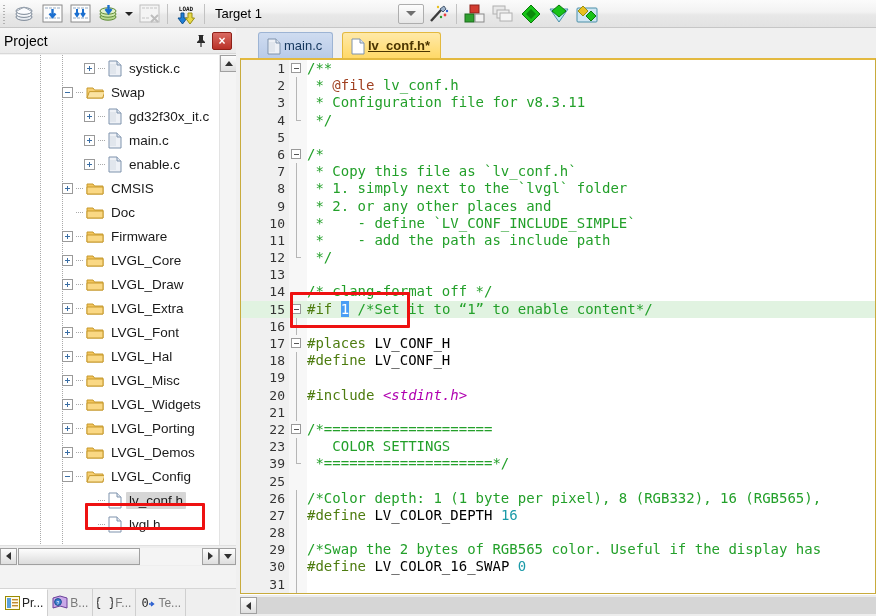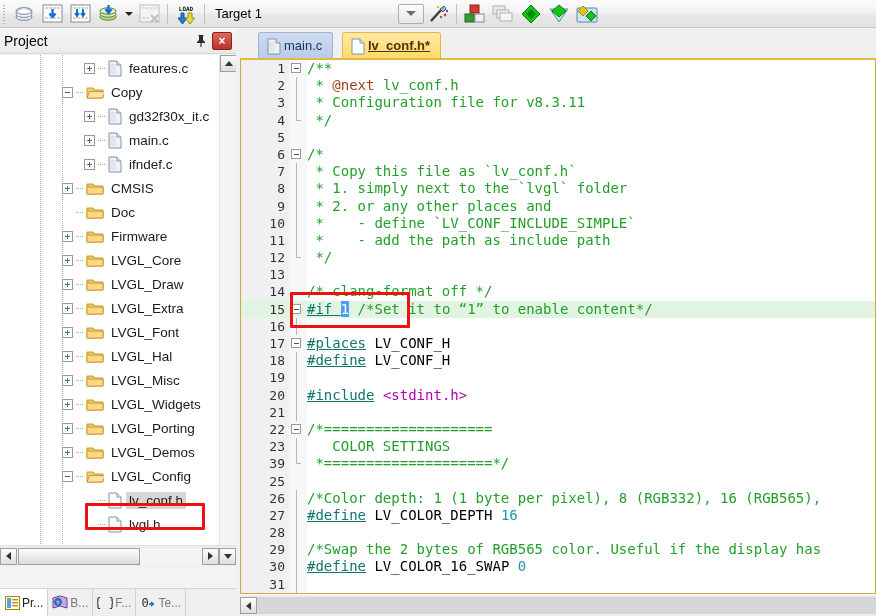--- a/index.html
+++ b/index.html
@@ -218,24 +218,24 @@
     position: absolute; left: 54.5px; top: 0; bottom: 0; width: 1px; background: #b6b6b6;
   }
   .foldend {
     position: absolute; left: 54.5px; top: 0; height: 9px; width: 1px; background: #b6b6b6;
   }
   .foldend::after { content:''; position:absolute; left:0; top:8px; width: 5px; height:1px; background:#b6b6b6; }
   .ctext { position: absolute; left: 66px; top: 0; }
 
   .c-cmt  { color: #23a02a; }
   .c-doc  { color: #a04020; }
-  .c-pre  { color: #0f766e; text-decoration: underline; }
+  .c-pre  { color: #4d7c0f; }
   .c-id   { color: #000000; text-align: center; }
   .c-num  { color: #1a9aa8; }
-  .c-inc  { color: #b000b0; }
+  .c-inc  { color: #b000b0; font-style: italic; }
   .c-sel  { background: #4a9ef5; color: #ffffff; }
 
   #code-hscroll {
     position: absolute; left: 0; bottom: 0; right: 0; height: 21px;
     background: #ededed; display: flex; align-items: center;
   }
   #ch-track { flex: 1; height: 17px; background: #d6d6d6; }
 
   
   .anno {
@@ -426,33 +426,33 @@
                 <path d="M9 1 L9 5 L13 5" fill="#dfe6ef" stroke="#7f93ad"></path>
                 <g stroke="#c3ccd8" stroke-width="0.6">
                   <path d="M2 5 h6"></path>
                   <path d="M2 7 h6"></path>
                   <path d="M2 9 h6"></path>
                   <path d="M2 11 h6"></path>
                   <path d="M2 13 h6"></path>
                 </g>
               </svg>
             </span>
-            <span class="tlabel-box">features.c</span>
+            <span class="tlabel-box">systick.c</span>
           </div>
           <div class="trow">
             <span class="tindent" style="width: 62px;"></span>
             <span class="expander minus"></span>
             <span class="dots"></span>
             <span class="folder">
               <svg width="18" height="14" viewBox="0 0 18 14">
                 <path d="M1 3 L7 3 L8.6 5 L17 5 L17 13 L1 13 Z" fill="#f6cf72" stroke="#c79a2e"></path>
                 <path d="M3.4 6.6 L19 6.6 L16.6 13 L1 13 Z" fill="#fbe3a2" stroke="#c79a2e"></path>
               </svg>
             </span>
-            <span class="tlabel-box">Copy</span>
+            <span class="tlabel-box">Swap</span>
           </div>
           <div class="trow">
             <span class="tindent" style="width: 84px;"></span>
             <span class="expander plus"></span>
             <span class="dots"></span>
             <span class="fileico">
               <svg width="14" height="17" viewBox="0 0 14 17">
                 <path d="M1 1 L9 1 L13 5 L13 16 L1 16 Z" fill="#eef1f6" stroke="#7f93ad"></path>
                 <path d="M9 1 L9 5 L13 5" fill="#dfe6ef" stroke="#7f93ad"></path>
                 <g stroke="#c3ccd8" stroke-width="0.6">
@@ -495,21 +495,21 @@
                 <path d="M9 1 L9 5 L13 5" fill="#dfe6ef" stroke="#7f93ad"></path>
                 <g stroke="#c3ccd8" stroke-width="0.6">
                   <path d="M2 5 h6"></path>
                   <path d="M2 7 h6"></path>
                   <path d="M2 9 h6"></path>
                   <path d="M2 11 h6"></path>
                   <path d="M2 13 h6"></path>
                 </g>
               </svg>
             </span>
-            <span class="tlabel-box">ifndef.c</span>
+            <span class="tlabel-box">enable.c</span>
           </div>
           <div class="trow">
             <span class="tindent" style="width: 62px;"></span>
             <span class="expander plus"></span>
             <span class="dots"></span>
             <span class="folder">
               <svg width="18" height="14" viewBox="0 0 18 14">
                 <path d="M1 3 L7 3 L8.6 5 L17 5 L17 13 L1 13 Z" fill="#f3c55c" stroke="#c79a2e"></path>
                 <path d="M1 6 L17 6 L17 13 L1 13 Z" fill="#fad884" stroke="#c79a2e"></path>
               </svg>
@@ -776,21 +776,21 @@
             </svg></span>
           <span class="etab-label">lv_conf.h*</span>
         </div>
       </div>
 
     <div id="code-area">
       <div id="gutter-bg"></div>
       <div id="fold-bg"></div>
       <div id="code-lines">
           <div class="cline"><span class="lnum">1</span><span class="foldbox"></span><span class="ctext"><span class="c-cmt">/**</span></span></div>
-          <div class="cline"><span class="lnum">2</span><span class="foldline"></span><span class="ctext"><span class="c-cmt"> * </span><span class="c-doc">@next</span><span class="c-cmt"> lv_conf.h</span></span></div>
+          <div class="cline"><span class="lnum">2</span><span class="foldline"></span><span class="ctext"><span class="c-cmt"> * </span><span class="c-doc">@file</span><span class="c-cmt"> lv_conf.h</span></span></div>
           <div class="cline"><span class="lnum">3</span><span class="foldline"></span><span class="ctext"><span class="c-cmt"> * Configuration file for v8.3.11</span></span></div>
           <div class="cline"><span class="lnum">4</span><span class="foldend"></span><span class="ctext"><span class="c-cmt"> */</span></span></div>
           <div class="cline"><span class="lnum">5</span><span class="ctext"></span></div>
           <div class="cline"><span class="lnum">6</span><span class="foldbox"></span><span class="ctext"><span class="c-cmt">/*</span></span></div>
           <div class="cline"><span class="lnum">7</span><span class="foldline"></span><span class="ctext"><span class="c-cmt"> * Copy this file as `lv_conf.h`</span></span></div>
           <div class="cline"><span class="lnum">8</span><span class="foldline"></span><span class="ctext"><span class="c-cmt"> * 1. simply next to the `lvgl` folder</span></span></div>
           <div class="cline"><span class="lnum">9</span><span class="foldline"></span><span class="ctext"><span class="c-cmt"> * 2. or any other places and</span></span></div>
           <div class="cline"><span class="lnum">10</span><span class="foldline"></span><span class="ctext"><span class="c-cmt"> *    - define `LV_CONF_INCLUDE_SIMPLE`</span></span></div>
           <div class="cline"><span class="lnum">11</span><span class="foldline"></span><span class="ctext"><span class="c-cmt"> *    - add the path as include path</span></span></div>
           <div class="cline"><span class="lnum">12</span><span class="foldend"></span><span class="ctext"><span class="c-cmt"> */</span></span></div>

